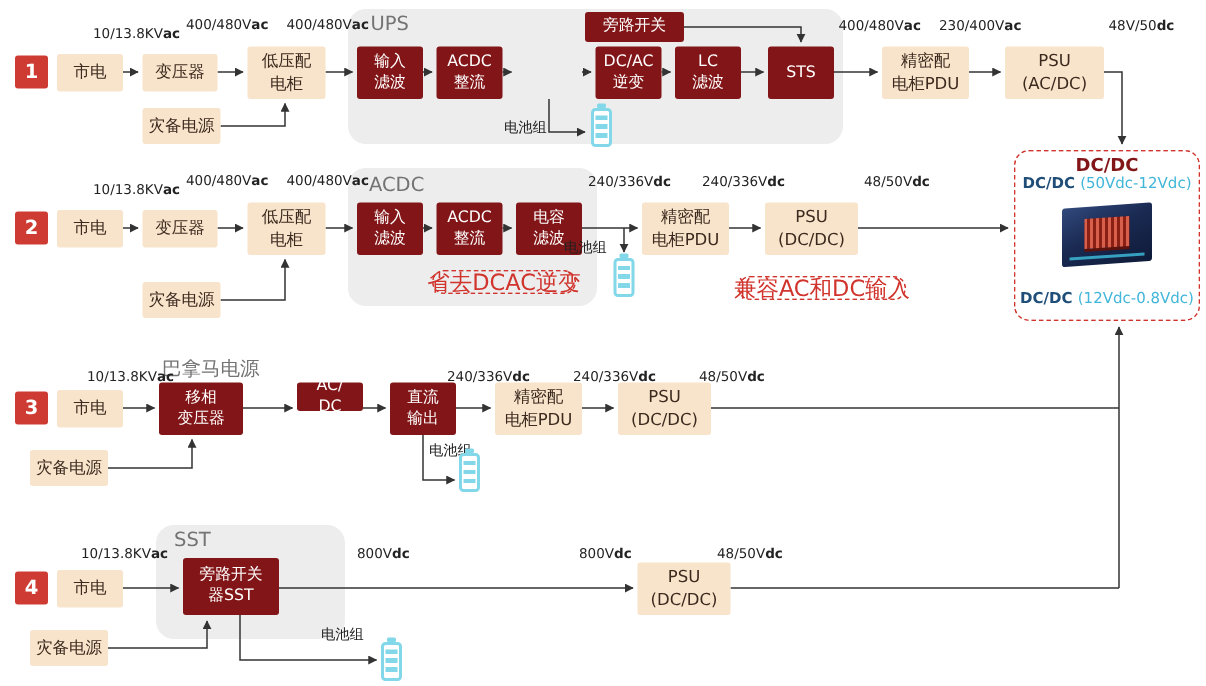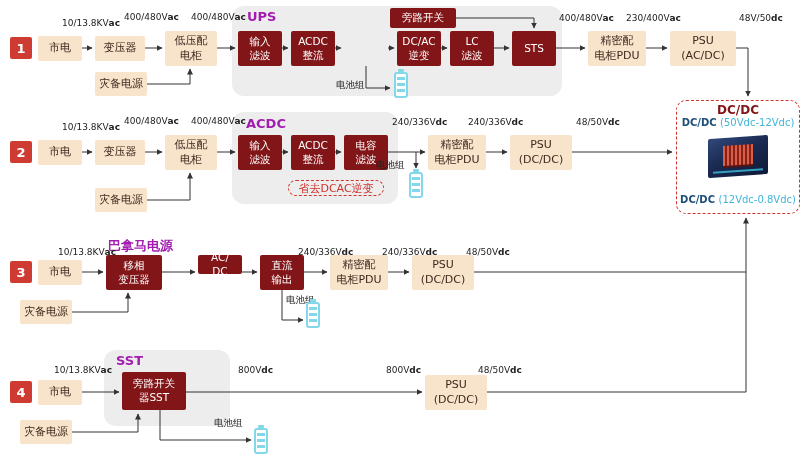--- a/index.html
+++ b/index.html
@@ -7,25 +7,25 @@
   body { font-family:"DejaVu Sans","Liberation Sans",sans-serif; }
   .canvas { position:relative; width:804px; height:457px; background:#fff; overflow:hidden; }
   .abs { position:absolute; }
   .num { width:22px; height:22px; background:#CE3B33; color:#fff; font-weight:bold; font-size:13px;
          display:flex; align-items:center; justify-content:center; border-radius:2px; }
   .pbox { background:#F8E3CB; color:#3C2A1E; display:flex; flex-direction:column; align-items:center;
           justify-content:center; font-size:11px; line-height:1.3; text-align:center; border-radius:2px; }
   .dbox { background:#821517; color:#fff; display:flex; flex-direction:column; align-items:center;
           justify-content:center; font-size:10.5px; line-height:1.3; text-align:center; border-radius:2px; }
   .gcont { background:#EDEDEE; border-radius:12px; }
-  .gtitle { font-weight:bold; font-size:13px; color:#a21caf; white-space:nowrap; }
+  .gtitle { font-weight:normal; font-size:13px; color:#737373; white-space:nowrap; }
   .vlabel { font-size:9px; color:#222; white-space:nowrap; }
   .vlabel b { font-weight:bold; }
   .slabel { font-size:9.5px; color:#222; white-space:nowrap; }
-  .note { border:1px dashed #D0342C; color:#D0342C; border-radius:8px; font-size:11px;
+  .note { border:1px dashed #D0342C; color:#D0342C; border-radius:8px; font-size:15px;
           display:flex; align-items:center; justify-content:center; white-space:nowrap; background:transparent; }
   .bat { width:14px; height:26px; border:2px solid #82D7E8; border-radius:3px; background:#fff; }
   .bat::before { content:""; position:absolute; top:-5px; left:2px; width:6px; height:3px; background:#82D7E8; border-radius:1px; }
   .bat::after { content:""; position:absolute; left:1px; right:1px; top:3px; height:15px;
                 background:repeating-linear-gradient(to bottom,#82D7E8 0 3px,transparent 3px 6px); }
   .panel { border:1.5px dashed #D0342C; border-radius:10px; background:#fff; }
   .panel-title { font-weight:bold; font-size:12px; color:#821517; text-align:center; }
   .bluelabel { font-size:10px; font-weight:bold; text-align:center; white-space:nowrap; }
   .bluelabel .bd { color:#1F4E79; }
   .bluelabel .lt { color:#41B6D9; font-weight:normal; }
@@ -170,20 +170,21 @@
   </div>
   <div class="abs note" style="left:288px;top:180px;width:96px;height:16px">省去DCAC逆变</div>
   <div class="abs pbox" style="left:428px;top:135px;width:58px;height:35px">
     <span>精密配</span>
     <span>电柜PDU</span>
   </div>
   <div class="abs pbox" style="left:510px;top:135px;width:62px;height:35px">
     <span>PSU</span>
     <span>(DC/DC)</span>
   </div>
+  <div class="abs note" style="left:492px;top:184px;width:112px;height:16px">兼容AC和DC输入</div>
   <div class="abs pbox" style="left:95px;top:188px;width:52px;height:24px">灾备电源</div>
   <div class="abs slabel" style="left:376px;top:159px">电池组</div>
   <div class="abs bat" style="left:409px;top:172px"></div>
   <div class="abs vlabel" style="left:62px;top:122px"><span>10/13.8KV</span><b>ac</b></div>
   <div class="abs vlabel" style="left:124px;top:116px"><span>400/480V</span><b>ac</b></div>
   <div class="abs vlabel" style="left:191px;top:116px"><span>400/480V</span><b>ac</b></div>
   <div class="abs vlabel" style="left:392px;top:117px"><span>240/336V</span><b>dc</b></div>
   <div class="abs vlabel" style="left:468px;top:117px"><span>240/336V</span><b>dc</b></div>
   <div class="abs vlabel" style="left:576px;top:117px"><span>48/50V</span><b>dc</b></div>
 

